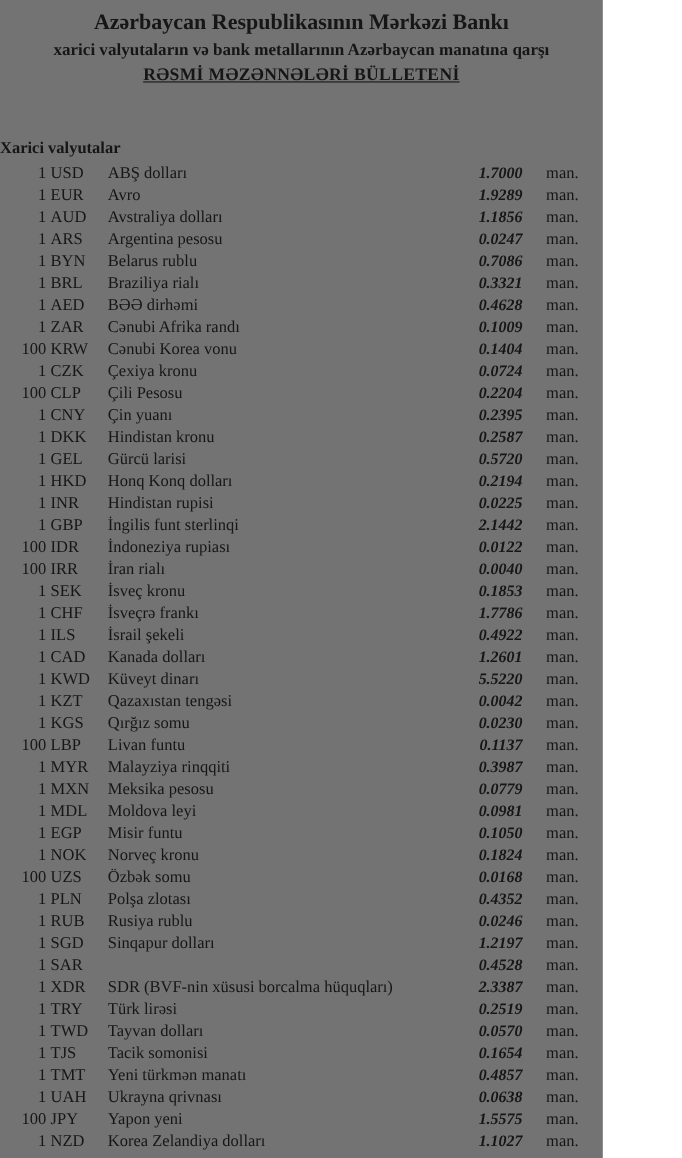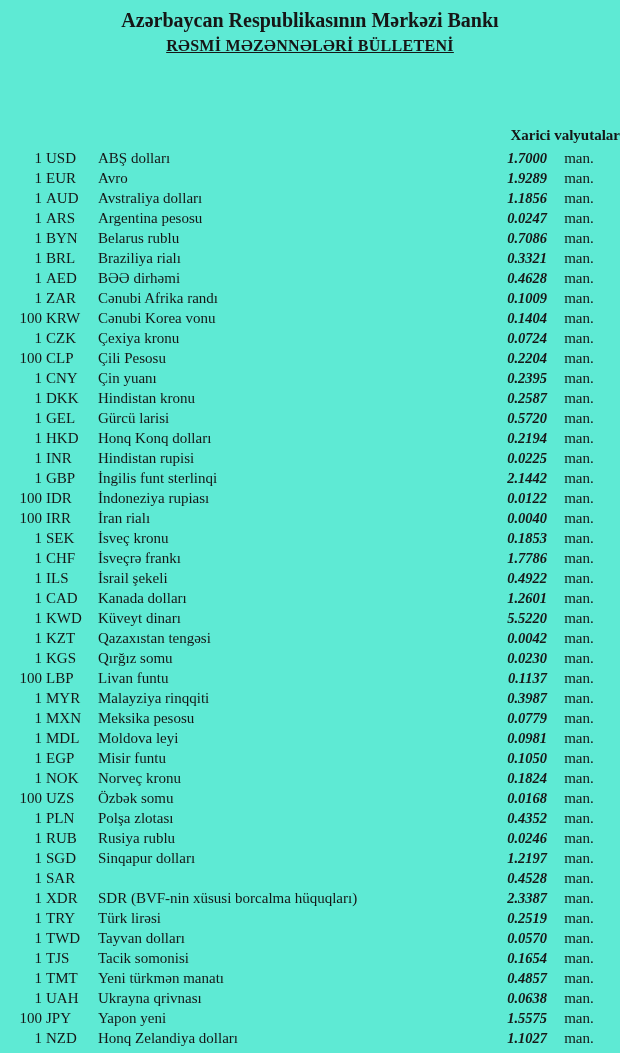--- a/index.html
+++ b/index.html
@@ -2,23 +2,23 @@
 <html><head>
 <meta charset="utf-8">
 <style>
   html, body {
     margin: 0;
     padding: 0;
     background: #ffffff;
   }
   .page {
     position: relative;
-    width: 620px;
+    width: 548px;
     height: 1053px;
-    background: #5eead4;
+    background: #737373;
     color: #161616;
     font-family: "Liberation Serif", "DejaVu Serif", serif;
     overflow: hidden;
   }
   .doc-header { text-align: center; }
   .bank-name {
     padding-top: 9px;
     font-size: 20px;
     line-height: 23px;
     font-weight: bold;
@@ -41,21 +41,21 @@
     line-height: 19px;
     font-weight: bold;
     letter-spacing: 0.3px;
     text-decoration: underline;
   }
   .section-title {
     position: absolute;
     top: 126px;
     left: 0;
     width: 100%;
-    text-align: right;
+    text-align: left;
     font-size: 15px;
     line-height: 19px;
     font-weight: bold;
   }
   .rates-table {
     position: absolute;
     top: 148px;
     left: 0;
     right: 0;
   }
@@ -86,31 +86,32 @@
     margin-left: auto;
     font-weight: bold;
     font-style: italic;
     font-size: 14.5px;
     text-align: left;
     flex: 0 0 auto;
   }
   .unit {
     width: 38px;
     margin-left: 13px;
-    text-align: center;
+    text-align: right;
     flex: 0 0 auto;
   }
 </style>
 </head>
 <body>
 
 <div class="page">
 
   <div class="doc-header">
     <div class="bank-name">Azərbaycan Respublikasının Mərkəzi Bankı</div>
+    <div class="subtitle-line">xarici valyutaların və bank metallarının Azərbaycan manatına qarşı</div>
     <div class="bulletin-title">RƏSMİ MƏZƏNNƏLƏRİ BÜLLETENİ</div>
   </div>
 
   <div class="section-title">Xarici valyutalar</div>
 
   <div class="rates-table">
   <div class="row">
     <span class="amt">1</span>
     <span class="code">USD</span>
     <span class="cname">ABŞ dolları</span>
@@ -457,19 +458,19 @@
     <span class="amt">100</span>
     <span class="code">JPY</span>
     <span class="cname">Yapon yeni</span>
     <span class="rate">1.5575</span>
     <span class="unit">man.</span>
   </div>
 
   <div class="row">
     <span class="amt">1</span>
     <span class="code">NZD</span>
-    <span class="cname">Honq Zelandiya dolları</span>
+    <span class="cname">Korea Zelandiya dolları</span>
     <span class="rate">1.1027</span>
     <span class="unit">man.</span>
   </div>
 </div>
 
 </div>
 
 </body></html>

